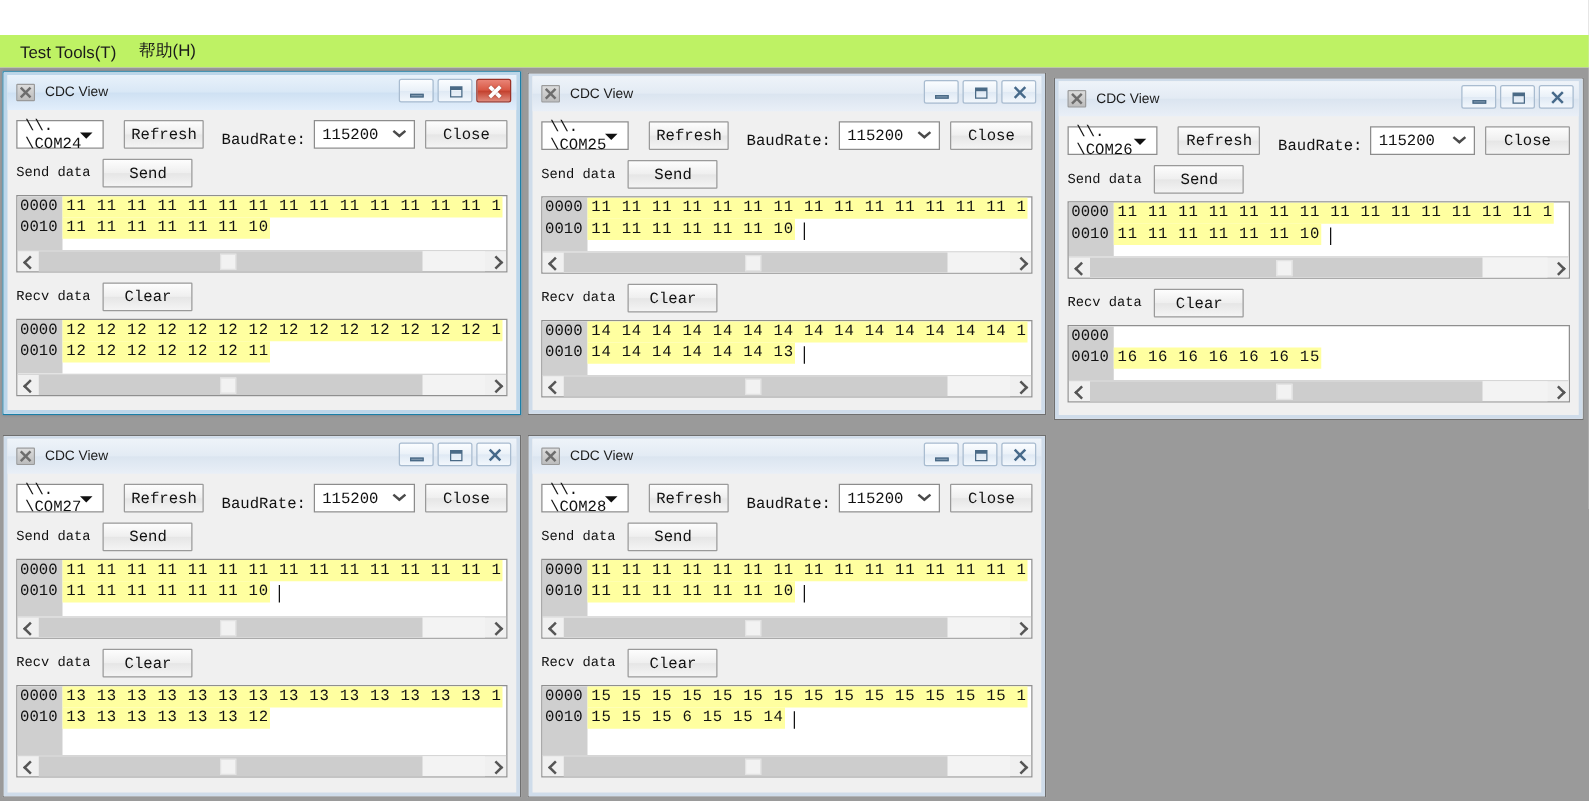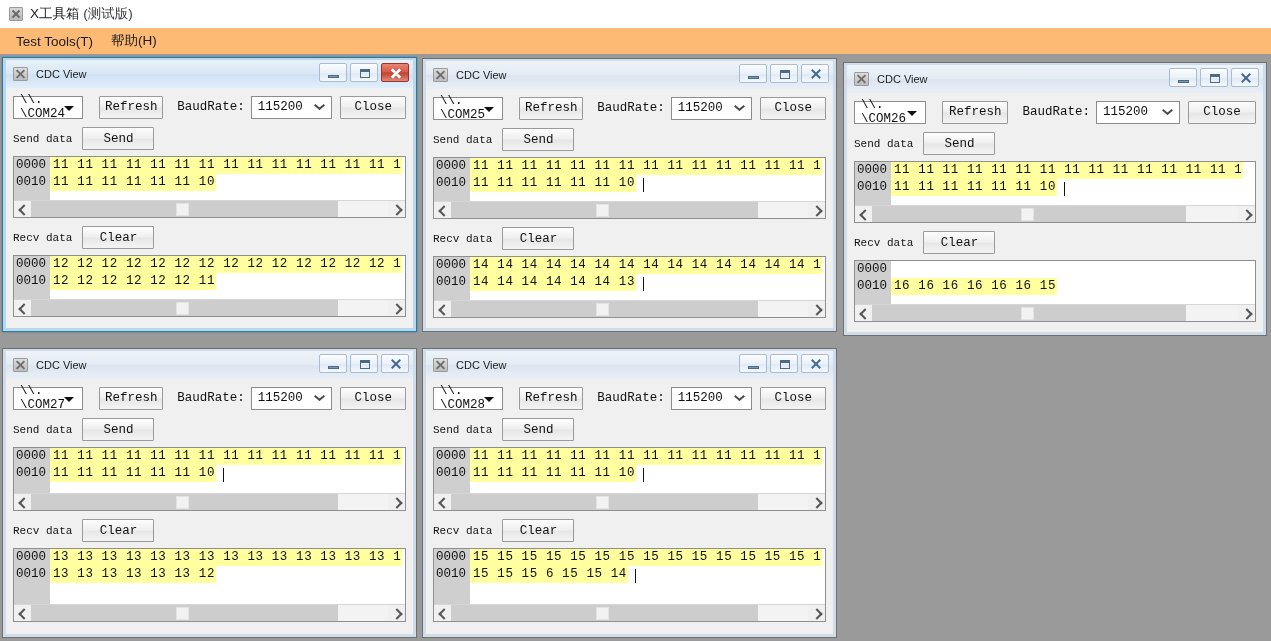--- a/index.html
+++ b/index.html
@@ -24,21 +24,21 @@
   .app-icon::before,.app-icon::after{
     content:"";position:absolute;left:1px;top:5px;width:10px;height:2px;background:#6a6a6a;
   }
   .app-icon::before{transform:rotate(45deg);}
   .app-icon::after{transform:rotate(-45deg);}
   .app-title{font-size:13.5px;color:#1b1b1b;white-space:nowrap;}
   .app-title .dim{color:#3a3a3a;}
 
   .app-menubar{
     position:absolute;left:0;top:28px;width:1271px;height:26px;
-    background:#fdba74;display:flex;align-items:center;padding-left:7px;box-sizing:border-box;
+    background:#bef264;display:flex;align-items:center;padding-left:7px;box-sizing:border-box;
   }
   .menu-item{
     font-size:13.5px;color:#1b1b1b;padding:3px 9px;white-space:nowrap;cursor:default;
   }
 
   
   .mdi-area{
     position:absolute;left:0;top:54px;width:1271px;height:587px;
     background:#9a9a9a;overflow:hidden;
   }
@@ -112,21 +112,21 @@
     background:linear-gradient(#e98476 0%,#d85744 48%,#c3402d 52%,#e08a7c 100%);
   }
   .wbtn.close.danger .g::before,.wbtn.close.danger .g::after{
     background:#ffffff;height:3px;left:8px;top:8px;width:12px;
     box-shadow:0 0 1px rgba(90,20,10,.7);
   }
 
   
   .win-body{position:relative;padding:7px 7px 0 7px;}
 
-  .row-top{display:flex;align-items:center;gap:0;height:24px;}
+  .row-top{display:flex;align-items:flex-end;gap:0;height:24px;}
   .combo{
     height:23px;box-sizing:border-box;background:#ffffff;
     border:1px solid #8c8c8c;
     display:flex;align-items:center;position:relative;
     font-family:"Liberation Mono", monospace;
     font-size:12.5px;color:#101010;padding-left:6px;cursor:default;
   }
   .combo-port{width:84px;}
   .combo-port .tri{
     position:absolute;right:8px;top:9px;width:0;height:0;
@@ -216,26 +216,20 @@
   .sb-thumb{
     position:absolute;top:2px;width:13px;height:13px;background:#f2f2f2;
     border:1px solid #e3e3e3;box-sizing:border-box;
   }
 </style>
 </head>
 <body>
 
 <div id="app">
 
-  <div class="app-titlebar">
-    <div class="app-icon"></div>
-    <div class="app-title">
-      <span>X工具箱</span><span class="dim"> (测试版)</span>
-    </div>
-  </div>
 
   <div class="app-menubar">
     <div class="menu-item">Test Tools(T)</div>
     <div class="menu-item">帮助(H)</div>
   </div>
 
   <div class="mdi-area" id="mdi">
       <div class="win" style="left: 422px; top: 4px; width: 415px; height: 274px;">
         <div class="win-inner">
           <div class="win-titlebar">

